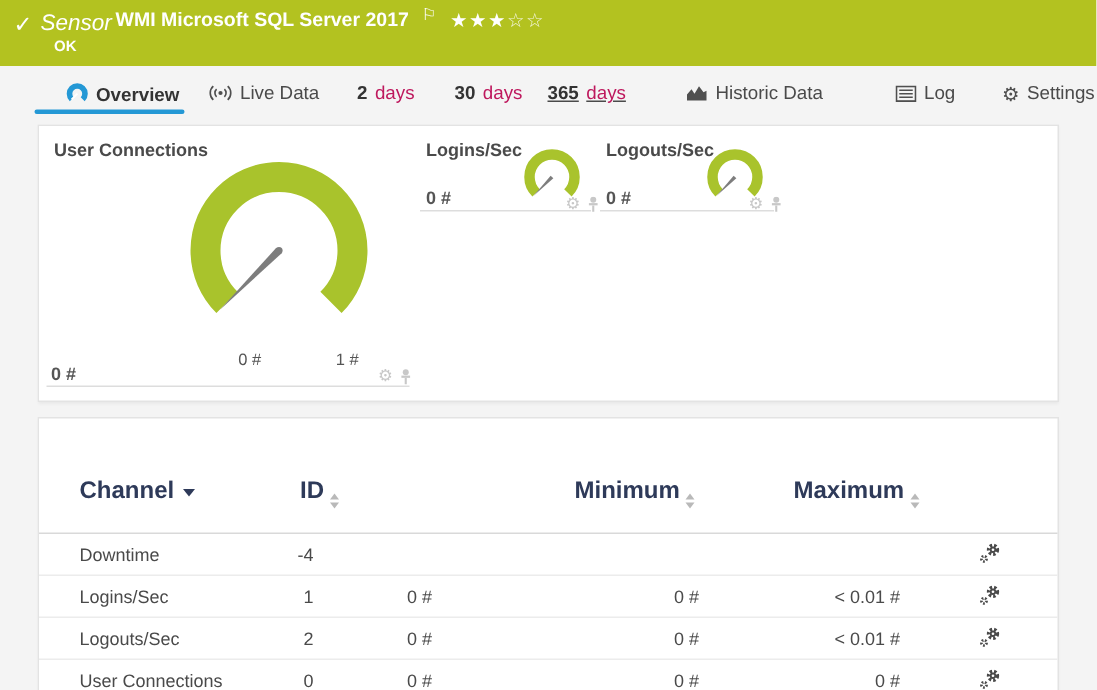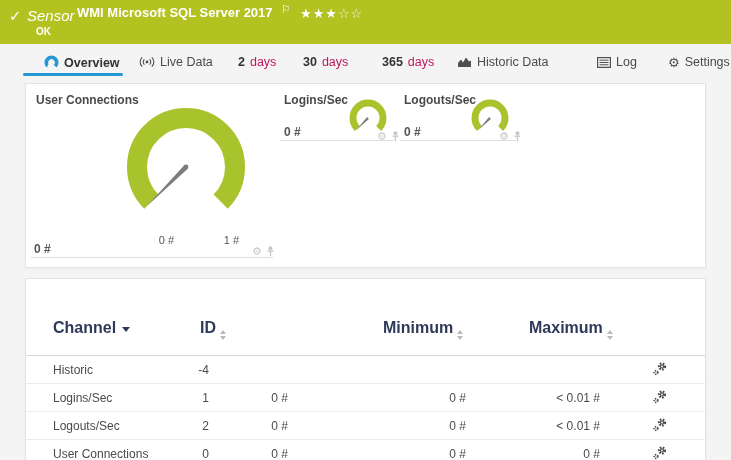--- a/index.html
+++ b/index.html
@@ -20,21 +20,21 @@
   .tabbar{position:absolute;left:0;top:44px;width:731px;height:39px;}
   .tab{position:absolute;top:11px;display:inline-flex;align-items:center;gap:5px;font-size:12.5px;color:#4a4a4a;cursor:pointer;white-space:nowrap;}
   .tab .num{font-weight:bold;color:#333;}
   .tab .unit{color:#be185d;}
   .tab-underline{position:absolute;left:23px;top:29px;width:100px;height:3px;background:#2498d5;border-radius:2px;}
   .tab .gearglyph{font-size:13px;color:#4f4f4f;line-height:1;}
   .t-overview{left:44px;font-weight:bold;color:#333;}
   .t-live{left:139px;}
   .t-2d{left:238px;}
   .t-30d{left:303px;}
-  .t-365d{left:382px;}
+  .t-365d{left:365px;text-decoration:underline;}
   .t-historic{left:457px;}
   .t-log{left:597px;}
   .t-settings{left:668px;}
 
   
   .card{position:absolute;left:25px;width:681px;background:#fff;border:1px solid #e3e3e3;box-shadow:0 1px 2px rgba(0,0,0,.05);box-sizing:border-box;}
   #gauge-card{top:83px;height:185px;}
   #table-card{top:278px;height:200px;}
 
   
@@ -211,21 +211,21 @@
           <span class="tri-up"></span>
           <span class="tri-down"></span>
         </span>
     </div>
 
     <div class="head-sep"></div>
 
     <div class="rows">
 
       <div class="trow">
-        <span class="c-channel">Historic</span>
+        <span class="c-channel">Downtime</span>
         <span class="c-id">-4</span>
         <span class="c-last"></span>
         <span class="c-min"></span>
         <span class="c-max"></span>
         <span class="c-gear">
           <svg width="14" height="15" viewBox="0 0 14 15">
               <g stroke="#4a4a4a" fill="none">
                 <circle cx="9" cy="5.5" r="3" stroke-width="2.2" stroke-dasharray="1.6 1.3"></circle>
                 <circle cx="9" cy="5.5" r="1.5" stroke-width="1.2"></circle>
                 <circle cx="3" cy="11.5" r="1.7" stroke-width="1.9" stroke-dasharray="1.1 1"></circle>

